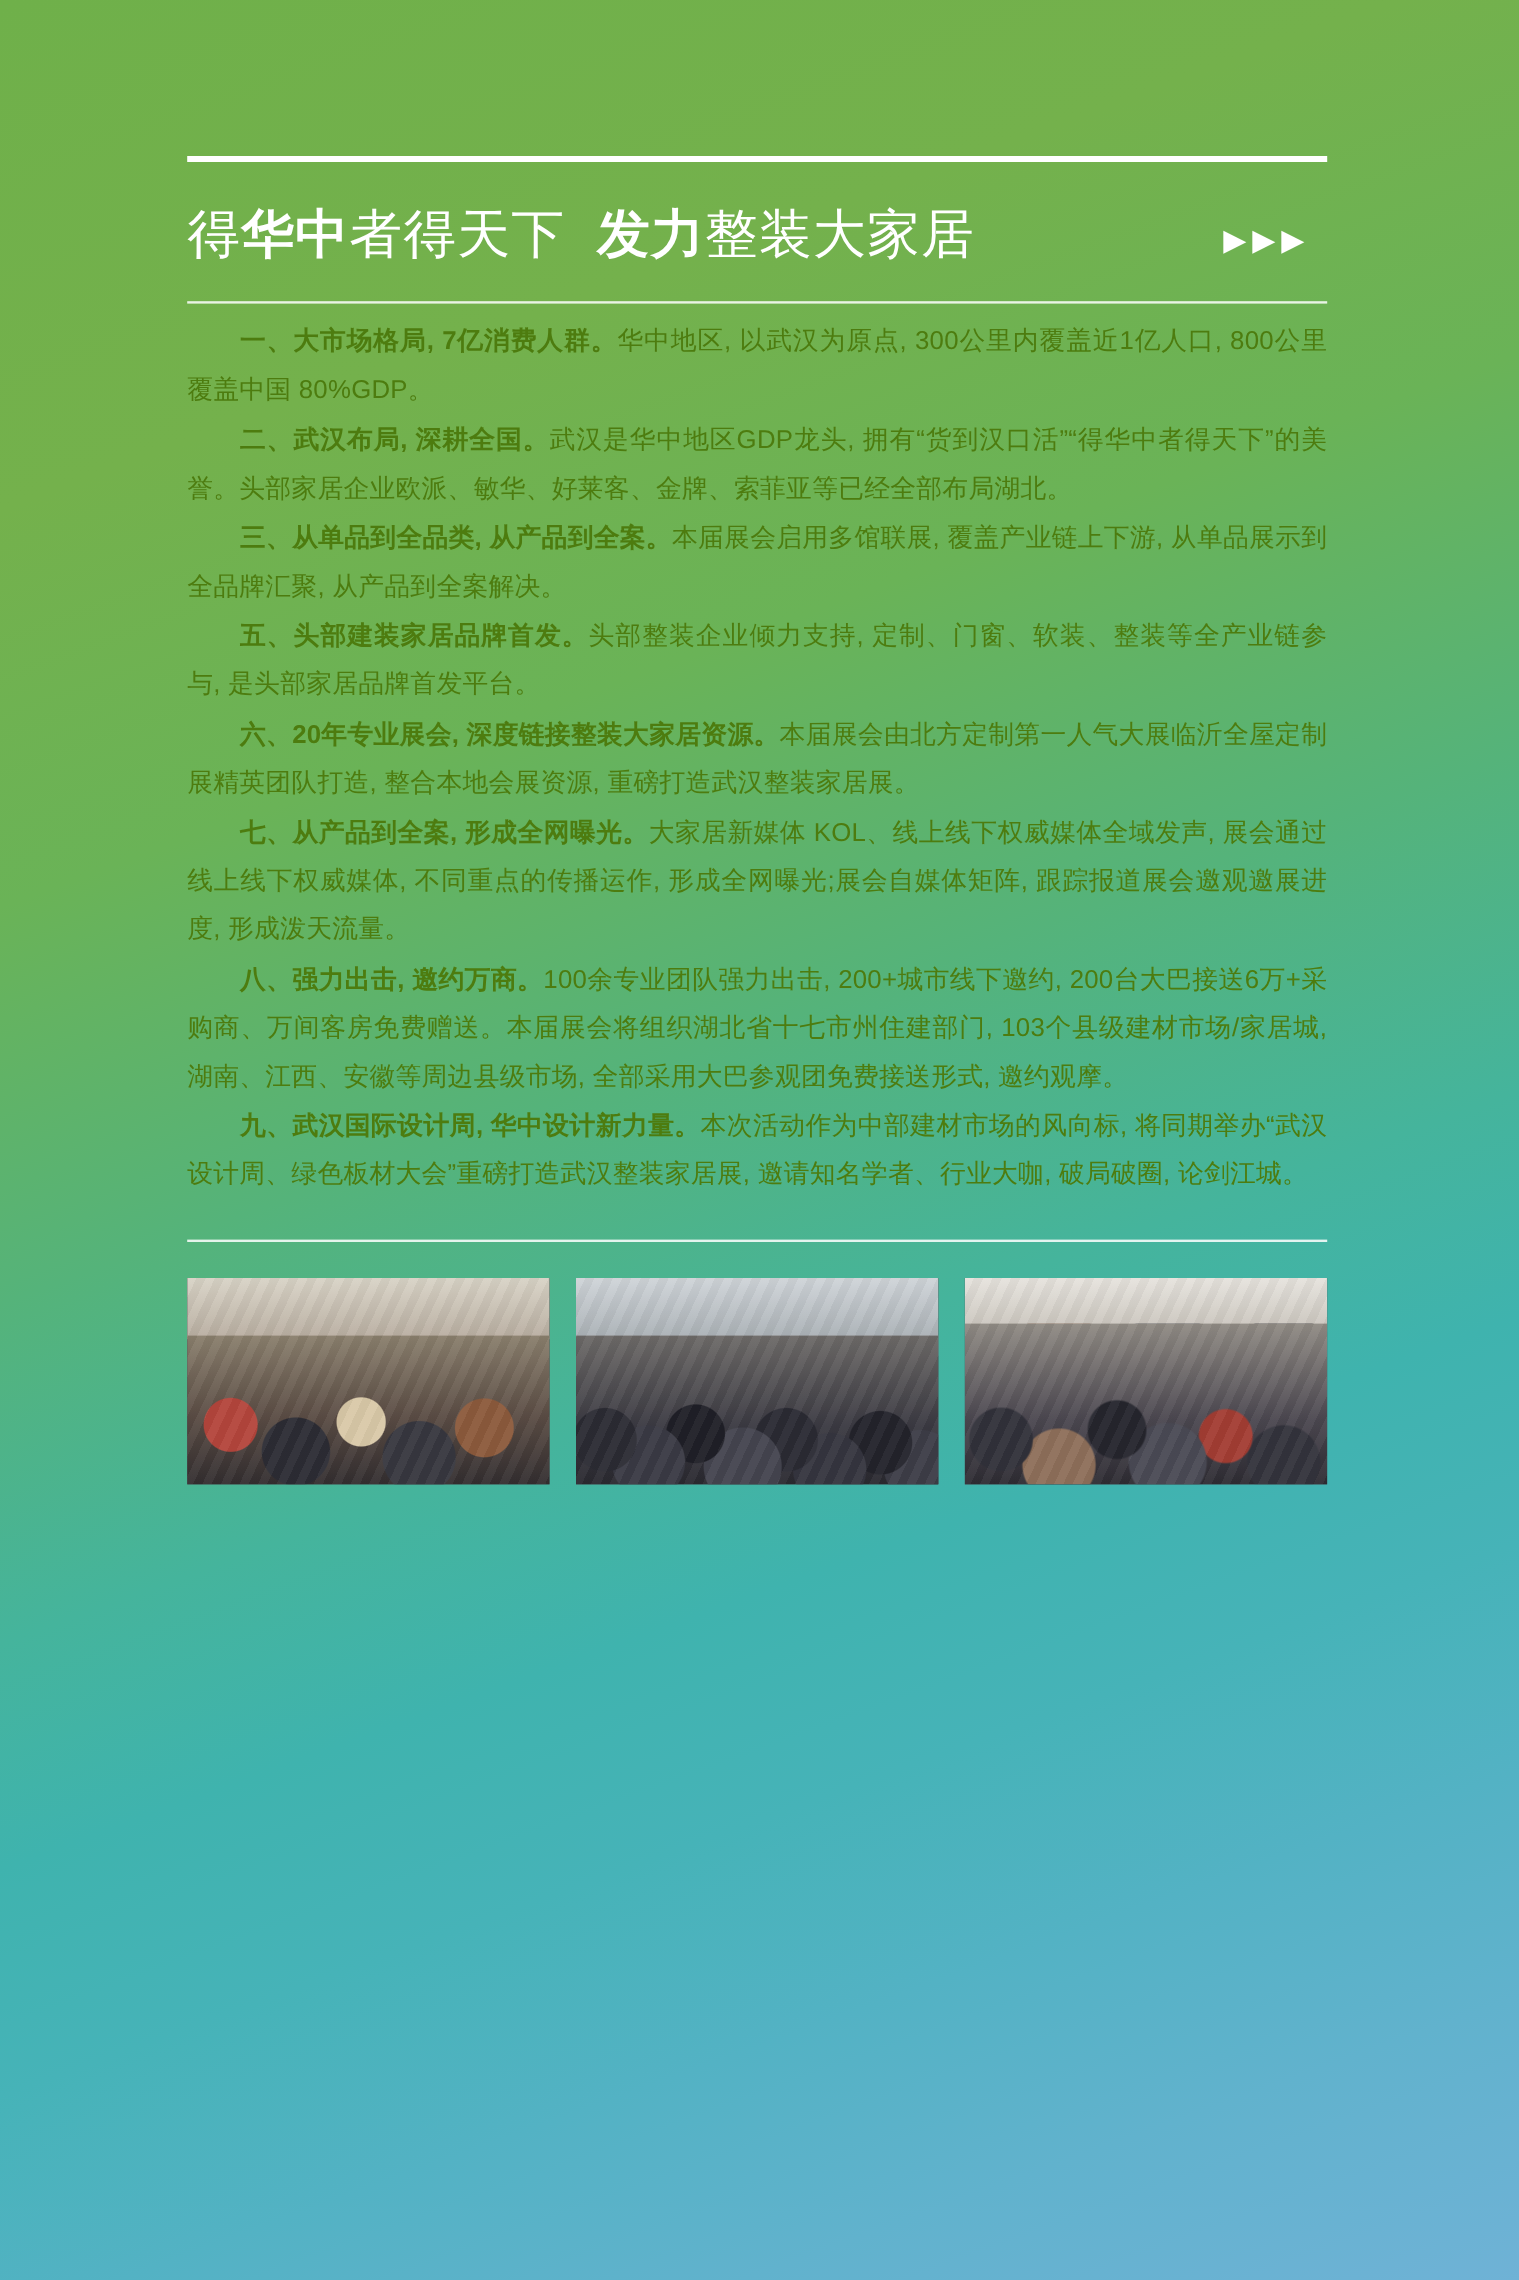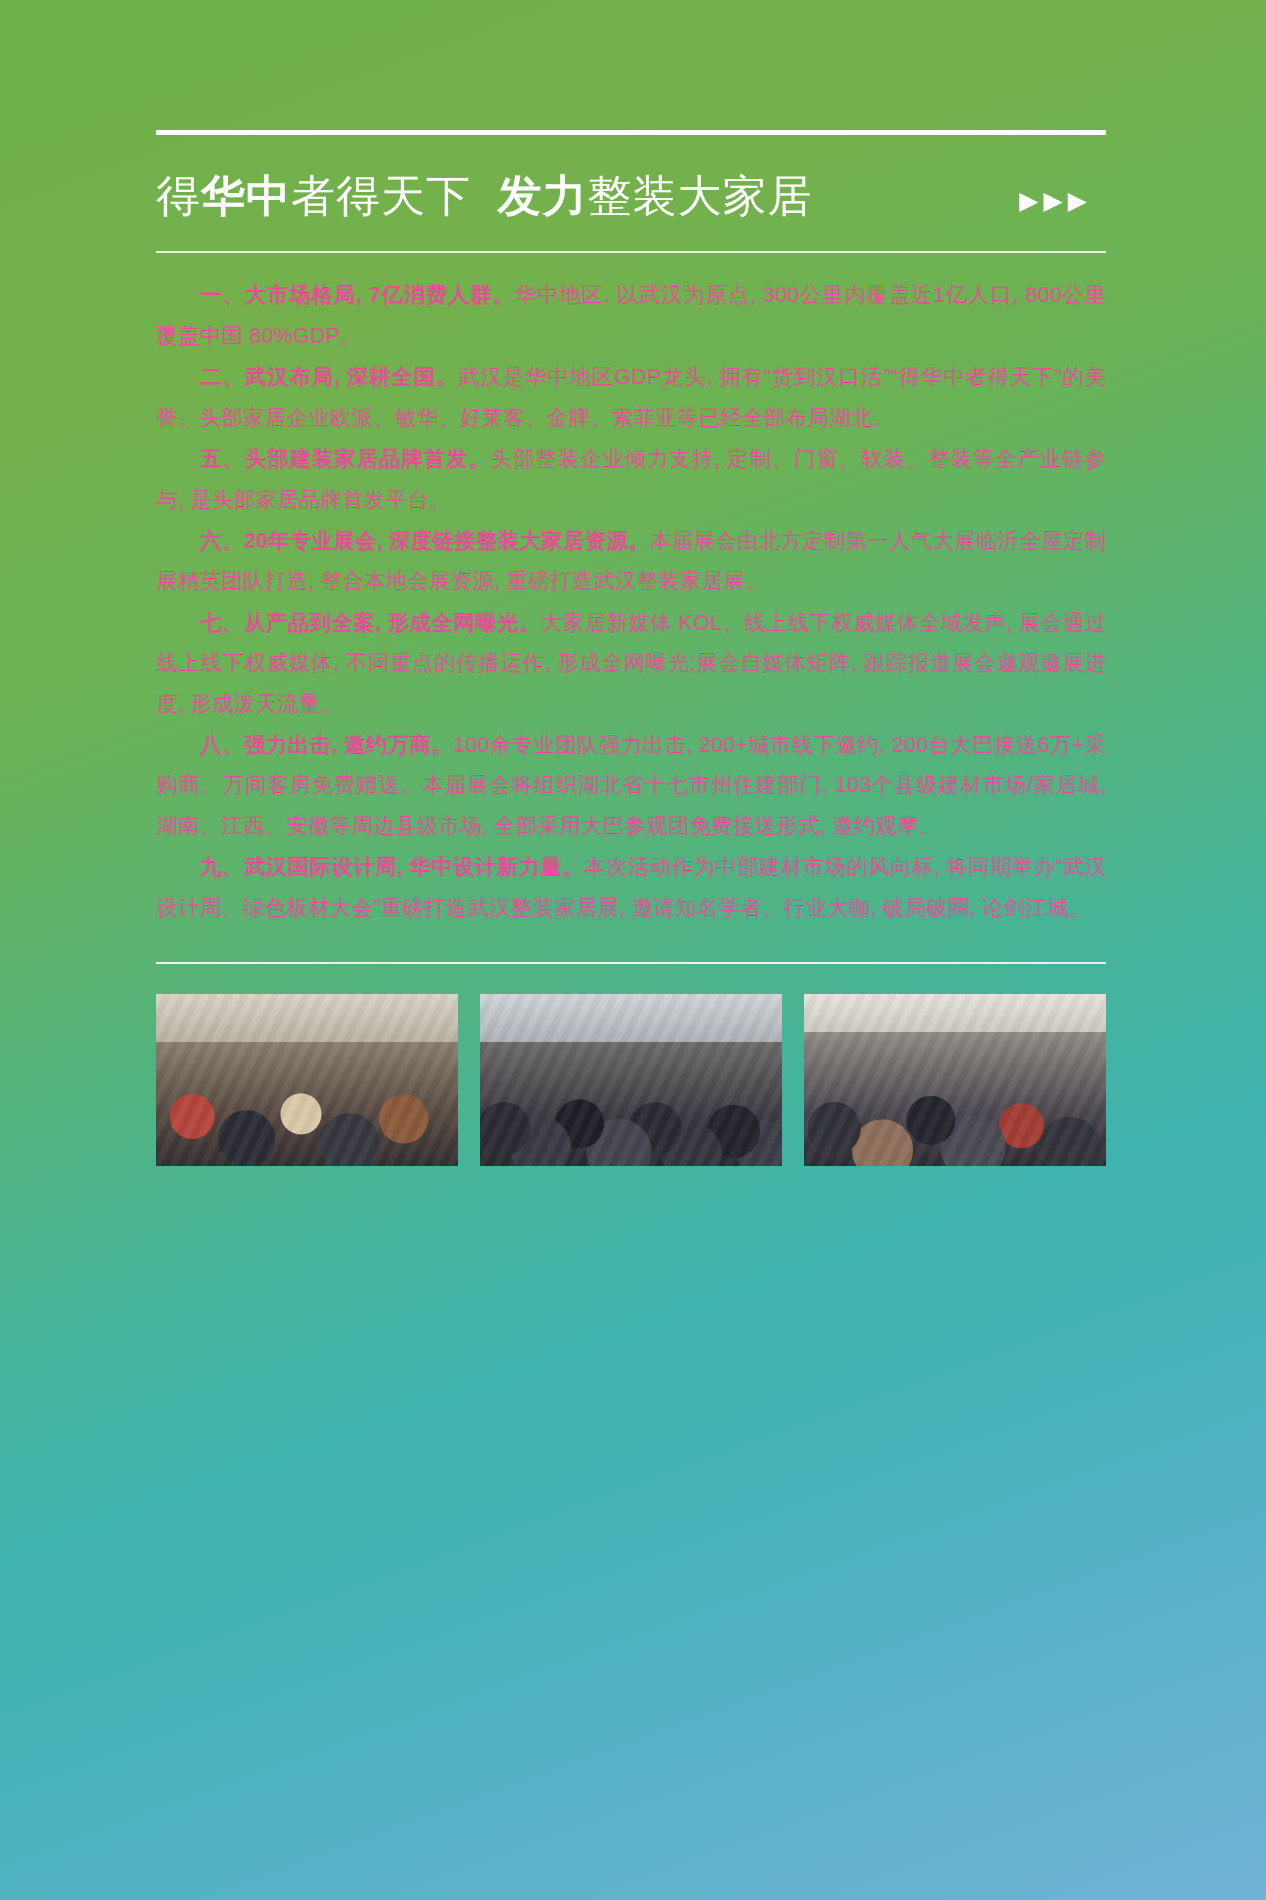--- a/index.html
+++ b/index.html
@@ -67,22 +67,22 @@
     letter-spacing: 5px;
     line-height: 1;
   }
   .rule-mid {
     margin-top: 24px;
     width: 950px;
     height: 2px;
     background: rgba(255,255,255,0.85);
   }
   .body-text {
-    margin-top: 22px;
-    color: #ec4899;
+    margin-top: 11px;
+    color: #4d7c0f;
     font-size: 21.5px;
     line-height: 1.88;
     text-align: justify;
     letter-spacing: 0.2px;
   }
   .para {
     margin: 0 0 1px 0;
     text-indent: 44px;
   }
   .para b {
@@ -174,20 +174,21 @@
     <div class="heading">
       <div class="line"><span class="light">得</span><b>华中</b><span class="light">者得天下</span>&nbsp;&nbsp;<b>发力</b><span class="light">整装大家居</span></div>
       <div class="arrows">▶▶▶</div>
     </div>
 
     <div class="rule-mid"></div>
 
     <div class="body-text">
       <p class="para"><b>一、大市场格局, 7亿消费人群。</b><span>华中地区, 以武汉为原点, 300公里内覆盖近1亿人口, 800公里覆盖中国 80%GDP。</span></p>
       <p class="para"><b>二、武汉布局, 深耕全国。</b><span>武汉是华中地区GDP龙头, 拥有“货到汉口活”“得华中者得天下”的美誉。头部家居企业欧派、敏华、好莱客、金牌、索菲亚等已经全部布局湖北。</span></p>
+      <p class="para"><b>三、从单品到全品类, 从产品到全案。</b><span>本届展会启用多馆联展, 覆盖产业链上下游, 从单品展示到全品牌汇聚, 从产品到全案解决。</span></p>
       <p class="para"><b>五、头部建装家居品牌首发。</b><span>头部整装企业倾力支持, 定制、门窗、软装、整装等全产业链参与, 是头部家居品牌首发平台。</span></p>
       <p class="para"><b>六、20年专业展会, 深度链接整装大家居资源。</b><span>本届展会由北方定制第一人气大展临沂全屋定制展精英团队打造, 整合本地会展资源, 重磅打造武汉整装家居展。</span></p>
       <p class="para"><b>七、从产品到全案, 形成全网曝光。</b><span>大家居新媒体 KOL、线上线下权威媒体全域发声, 展会通过线上线下权威媒体, 不同重点的传播运作, 形成全网曝光;展会自媒体矩阵, 跟踪报道展会邀观邀展进度, 形成泼天流量。</span></p>
       <p class="para"><b>八、强力出击, 邀约万商。</b><span>100余专业团队强力出击, 200+城市线下邀约, 200台大巴接送6万+采购商、万间客房免费赠送。本届展会将组织湖北省十七市州住建部门, 103个县级建材市场/家居城, 湖南、江西、安徽等周边县级市场, 全部采用大巴参观团免费接送形式, 邀约观摩。</span></p>
       <p class="para"><b>九、武汉国际设计周, 华中设计新力量。</b><span>本次活动作为中部建材市场的风向标, 将同期举办“武汉设计周、绿色板材大会”重磅打造武汉整装家居展, 邀请知名学者、行业大咖, 破局破圈, 论剑江城。</span></p>
     </div>
 
     <div class="rule-bot"></div>
 
     <div class="photos">

